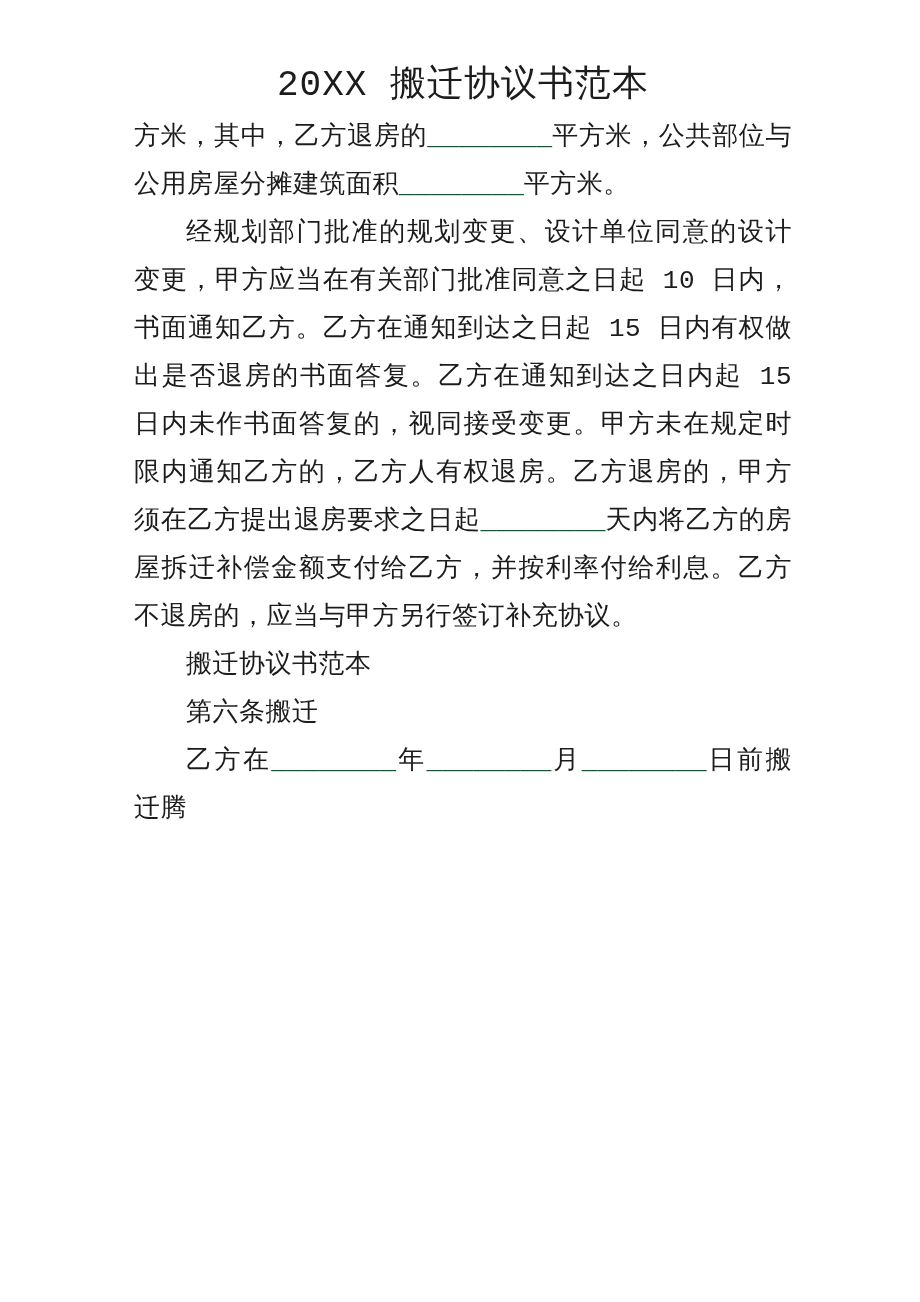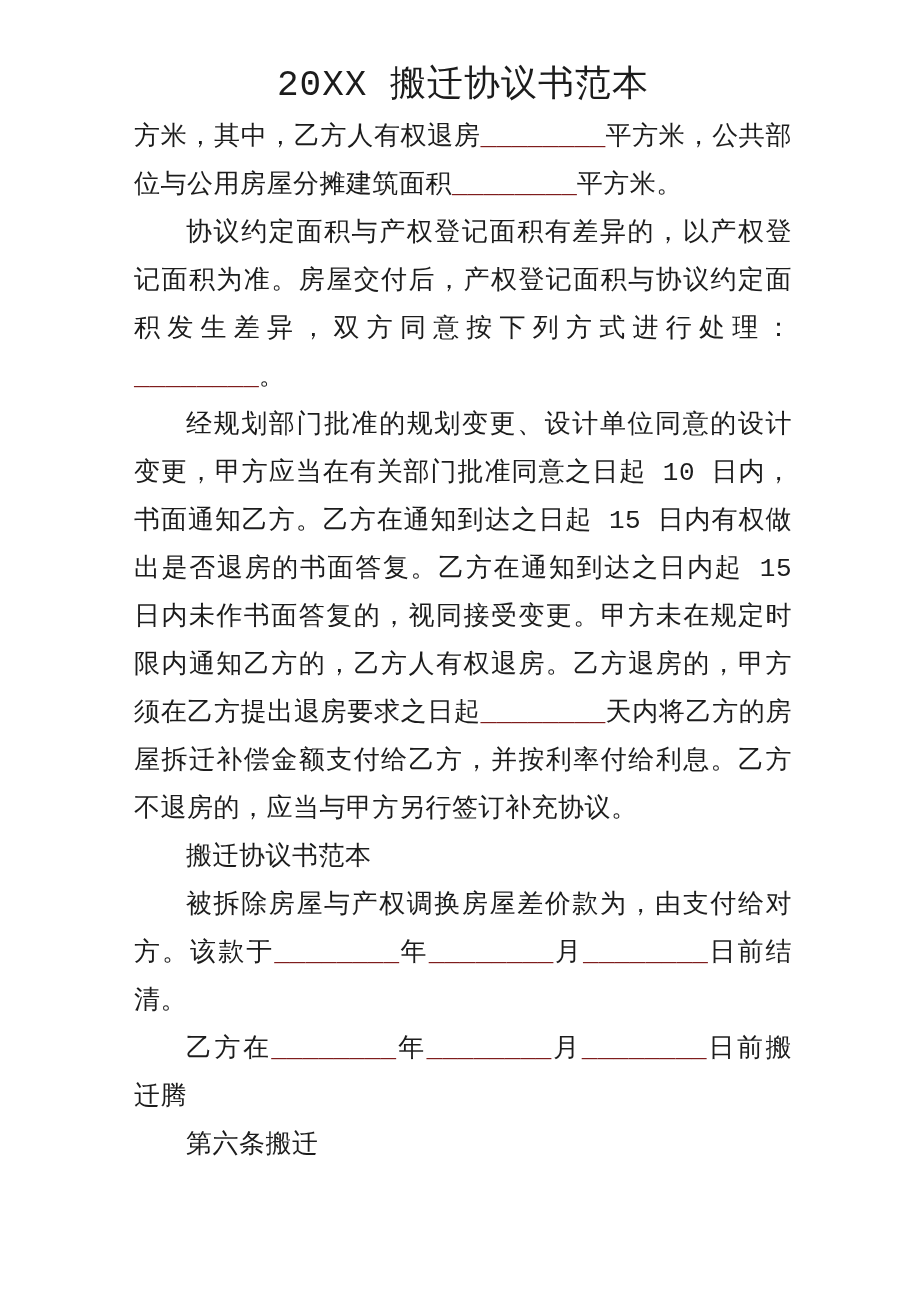--- a/index.html
+++ b/index.html
@@ -35,32 +35,30 @@
     margin: 0;
     font-size: 26px;
     line-height: 48px;
     text-align: justify;
     letter-spacing: 0.5px;
   }
   .para.indent {
     text-indent: 2em;
   }
   .blank {
-    color: #7f1d1d;
+    color: #14532d;
     letter-spacing: 0;
     white-space: nowrap;
   }
 </style>
 </head>
 <body>
 
 <div class="page">
   <h1 class="doc-title">20XX 搬迁协议书范本</h1>
   <div class="doc-body" id="doc-body">
-      <p class="para"><span>方米，其中，乙方人有权退房</span><span class="blank">________</span><span>平方米，公共部位与公用房屋分摊建筑面积</span><span class="blank">________</span><span>平方米。</span></p>
-      <p class="para indent"><span>协议约定面积与产权登记面积有差异的，以产权登记面积为准。房屋交付后，产权登记面积与协议约定面积发生差异，双方同意按下列方式进行处理：</span><span class="blank">________</span><span>。</span></p>
+      <p class="para"><span>方米，其中，乙方退房的</span><span class="blank">________</span><span>平方米，公共部位与公用房屋分摊建筑面积</span><span class="blank">________</span><span>平方米。</span></p>
       <p class="para indent"><span>经规划部门批准的规划变更、设计单位同意的设计变更，甲方应当在有关部门批准同意之日起 10 日内，书面通知乙方。乙方在通知到达之日起 15 日内有权做出是否退房的书面答复。乙方在通知到达之日内起 15 日内未作书面答复的，视同接受变更。甲方未在规定时限内通知乙方的，乙方人有权退房。乙方退房的，甲方须在乙方提出退房要求之日起</span><span class="blank">________</span><span>天内将乙方的房屋拆迁补偿金额支付给乙方，并按利率付给利息。乙方不退房的，应当与甲方另行签订补充协议。</span></p>
       <p class="para indent"><span>搬迁协议书范本</span></p>
-      <p class="para indent"><span>被拆除房屋与产权调换房屋差价款为，由支付给对方。该款于</span><span class="blank">________</span><span>年</span><span class="blank">________</span><span>月</span><span class="blank">________</span><span>日前结清。</span></p>
+      <p class="para indent"><span>第六条搬迁</span></p>
       <p class="para indent"><span>乙方在</span><span class="blank">________</span><span>年</span><span class="blank">________</span><span>月</span><span class="blank">________</span><span>日前搬迁腾</span></p>
-      <p class="para indent"><span>第六条搬迁</span></p>
     </div>
 </div>
 
 </body></html>

